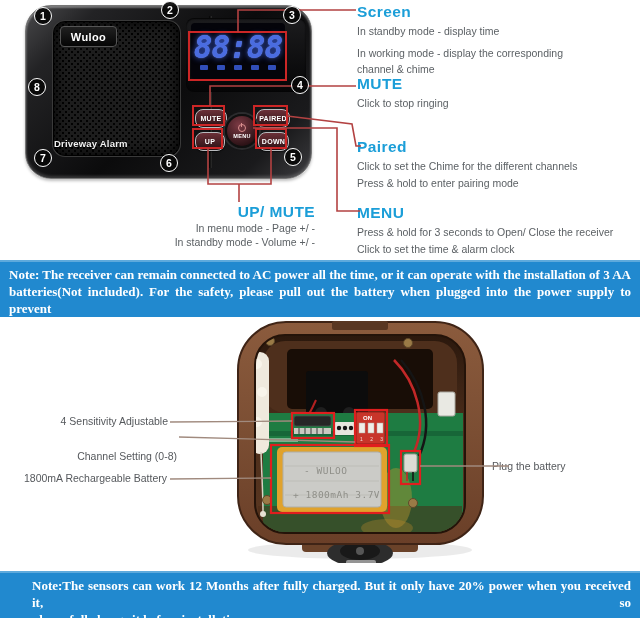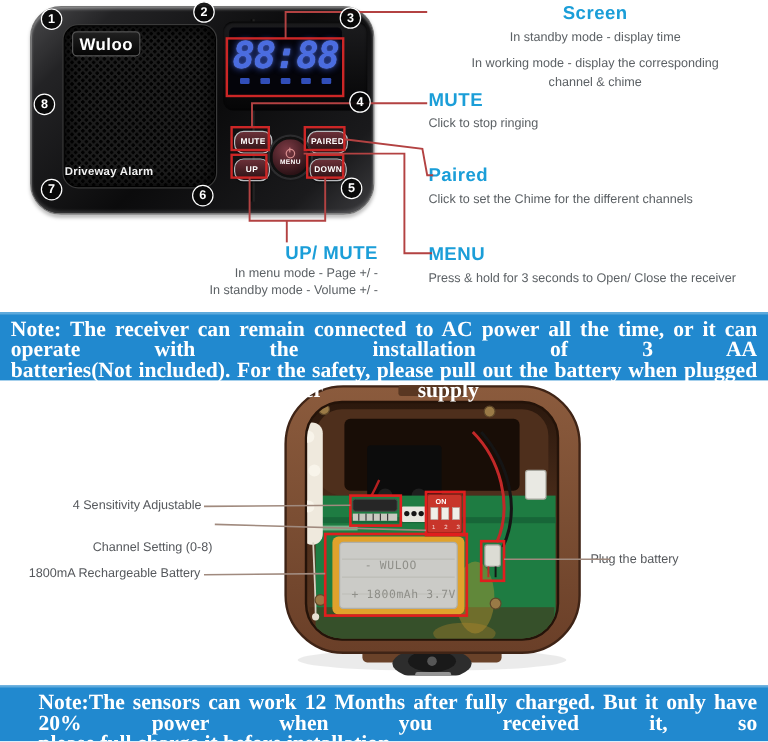--- a/index.html
+++ b/index.html
@@ -13,21 +13,21 @@
     box-shadow:inset 0 2px 2px rgba(255,255,255,.35), inset 0 -2px 3px rgba(255,255,255,.18), 0 2px 3px rgba(0,0,0,.25);
     z-index:1;}
   .grille{position:absolute;left:27px;top:15px;width:125px;height:133px;border-radius:12px;
     background-color:#1d1d1d;
     background-image:radial-gradient(circle,#020202 30%,transparent 34%),radial-gradient(circle,#020202 30%,transparent 34%);
     background-size:6px 6px;background-position:0 0,3px 3px;
     border:1px solid #000;box-shadow:0 0 0 1px #3a3a3a, inset 0 0 14px #000;}
   .logo-box{position:absolute;left:6px;top:4px;width:55px;height:19px;border-radius:4px;
     background:linear-gradient(#202020,#050505);border:1px solid #555;
     display:flex;align-items:center;justify-content:center;
-    color:#fff;font-weight:bold;font-size:14px;letter-spacing:.4px;}
+    color:#fff;font-weight:bold;font-size:11px;letter-spacing:.4px;}
   .product-label{position:absolute;left:0;right:0;bottom:6px;text-align:left;
     color:#f2f2f2;font-weight:bold;font-size:9.5px;letter-spacing:.2px;text-shadow:0 1px 1px #000;}
   .divider{position:absolute;left:183px;top:10px;width:3px;height:152px;
     background:linear-gradient(90deg,#000,#2e2e2e);}
   .display-recess{position:absolute;left:160px;top:12px;width:120px;height:74px;border-radius:8px;
     background:linear-gradient(#1c1c1e,#050506);box-shadow:inset 0 1px 2px #000;}
   .display{position:absolute;left:165px;top:17px;width:94px;height:56px;border-radius:4px;
     background:#04040a;display:flex;flex-direction:column;align-items:center;justify-content:center;}
   .digits{font-family:"DejaVu Sans Mono",monospace;font-weight:bold;font-size:31px;line-height:30px;
     color:#4a6ce0;letter-spacing:-1px;text-shadow:0 0 6px rgba(70,110,255,.85),0 0 1px #9ab0ff;font-style:italic;}
@@ -50,29 +50,29 @@
 
   
   .num{position:absolute;width:16px;height:16px;border-radius:50%;border:1.5px solid #fff;
     background:rgba(8,8,8,.92);color:#fff;font-weight:bold;font-size:10.5px;
     display:flex;align-items:center;justify-content:center;z-index:5;}
 
   
   .sec{position:absolute;left:357px;width:278px;z-index:3;}
   .sec h3{margin:0;color:#1b9ed8;font-size:15.5px;font-weight:bold;letter-spacing:.4px;}
   .sec .ln{color:#5c6165;font-size:10.5px;line-height:12.5px;margin-top:4px;}
-  .sec-screen{top:3px;text-align:center;} .sec-mute{top:75px;} .sec-paired{top:138px;} .sec-menu{top:204px;}
+  .sec-screen{top:3px;} .sec-mute{top:75px;} .sec-paired{top:138px;} .sec-menu{top:204px;}
   .sec-updown{position:absolute;left:150px;width:165px;top:203px;text-align:right;z-index:3;}
   .sec-updown h3{margin:0;color:#1b9ed8;font-size:15.5px;font-weight:bold;letter-spacing:.4px;}
   .sec-updown .ln{color:#5c6165;font-size:10.5px;line-height:13px;margin-top:1px;}
   .gap6{height:5px;}
 
   
   .note{position:absolute;left:0;width:640px;background:#2189cf;color:#fff;
-    font-family:"Liberation Serif",serif;font-weight:600;font-size:18px;line-height:17px;
+    font-family:"Liberation Serif",serif;font-weight:600;font-size:13px;line-height:17px;
     box-shadow:inset 0 2px 0 rgba(255,255,255,.28);box-sizing:border-box;padding:6px 9px 0 9px;z-index:2;}
   .note-1{top:260px;height:57px;}
   .note-2{top:571px;height:47px;padding-left:32px;}
   .jline{text-align:justify;text-align-last:justify;}
 
   
   .blabel{position:absolute;color:#55585c;font-size:10.5px;z-index:3;}
   .t-right{text-align:right;}
 
   .sensor-svg{position:absolute;left:225px;top:318px;width:270px;height:245px;z-index:1;}
@@ -126,24 +126,26 @@
     <div class="ln">In working mode - display the corresponding</div>
     <div class="ln">channel &amp; chime</div>
   </div>
   <div class="sec sec-mute">
     <h3>MUTE</h3>
     <div class="ln">Click to stop ringing</div>
   </div>
   <div class="sec sec-paired">
     <h3>Paired</h3>
     <div class="ln">Click to set the Chime for the different channels</div>
+    <div class="ln">Press &amp; hold to enter pairing mode</div>
   </div>
   <div class="sec sec-menu">
     <h3>MENU</h3>
     <div class="ln">Press &amp; hold for 3 seconds to Open/ Close the receiver</div>
+    <div class="ln">Click to set the time &amp; alarm clock</div>
   </div>
   <div class="sec-updown">
     <h3>UP/ MUTE</h3>
     <div class="ln">In menu mode - Page +/ -</div>
     <div class="ln">In standby mode - Volume +/ -</div>
   </div>
 
   <div class="note note-1">
     <div class="jline">Note: The receiver can remain connected to AC power all the time, or it can operate with the installation of 3 AA</div>
     <div class="jline">batteries(Not included). For the safety, please pull out the battery when plugged into the power supply to prevent</div>

